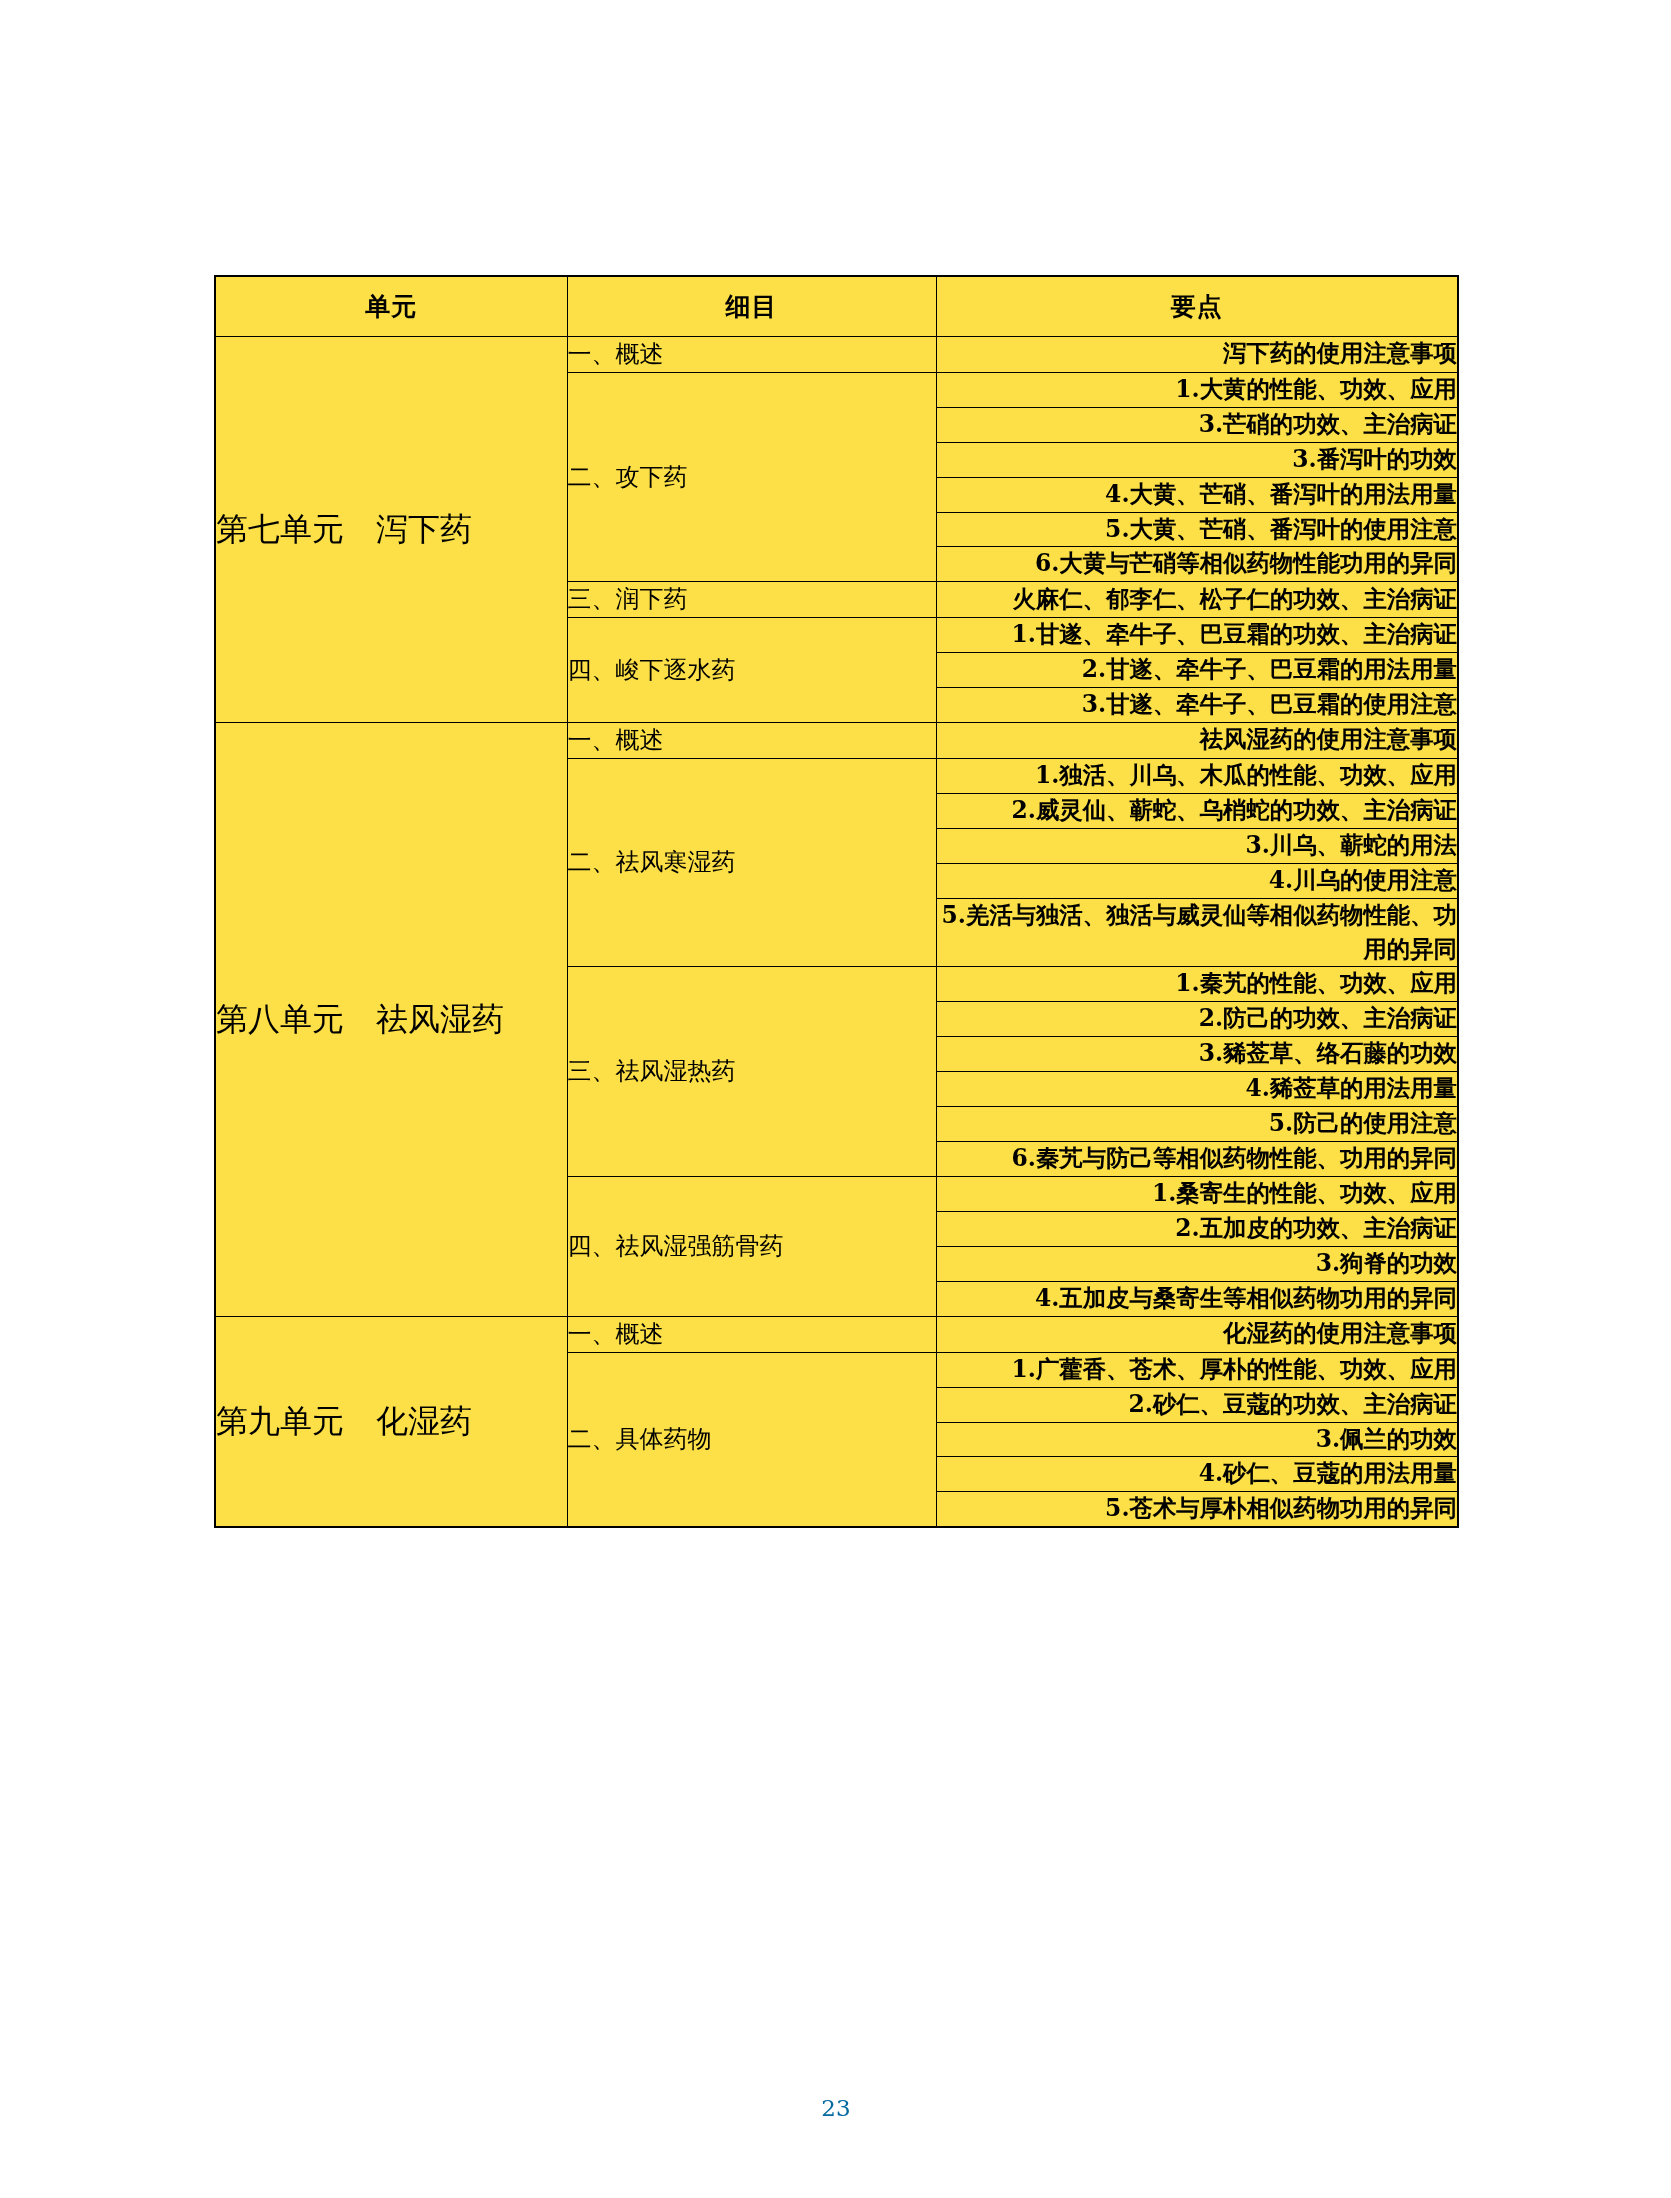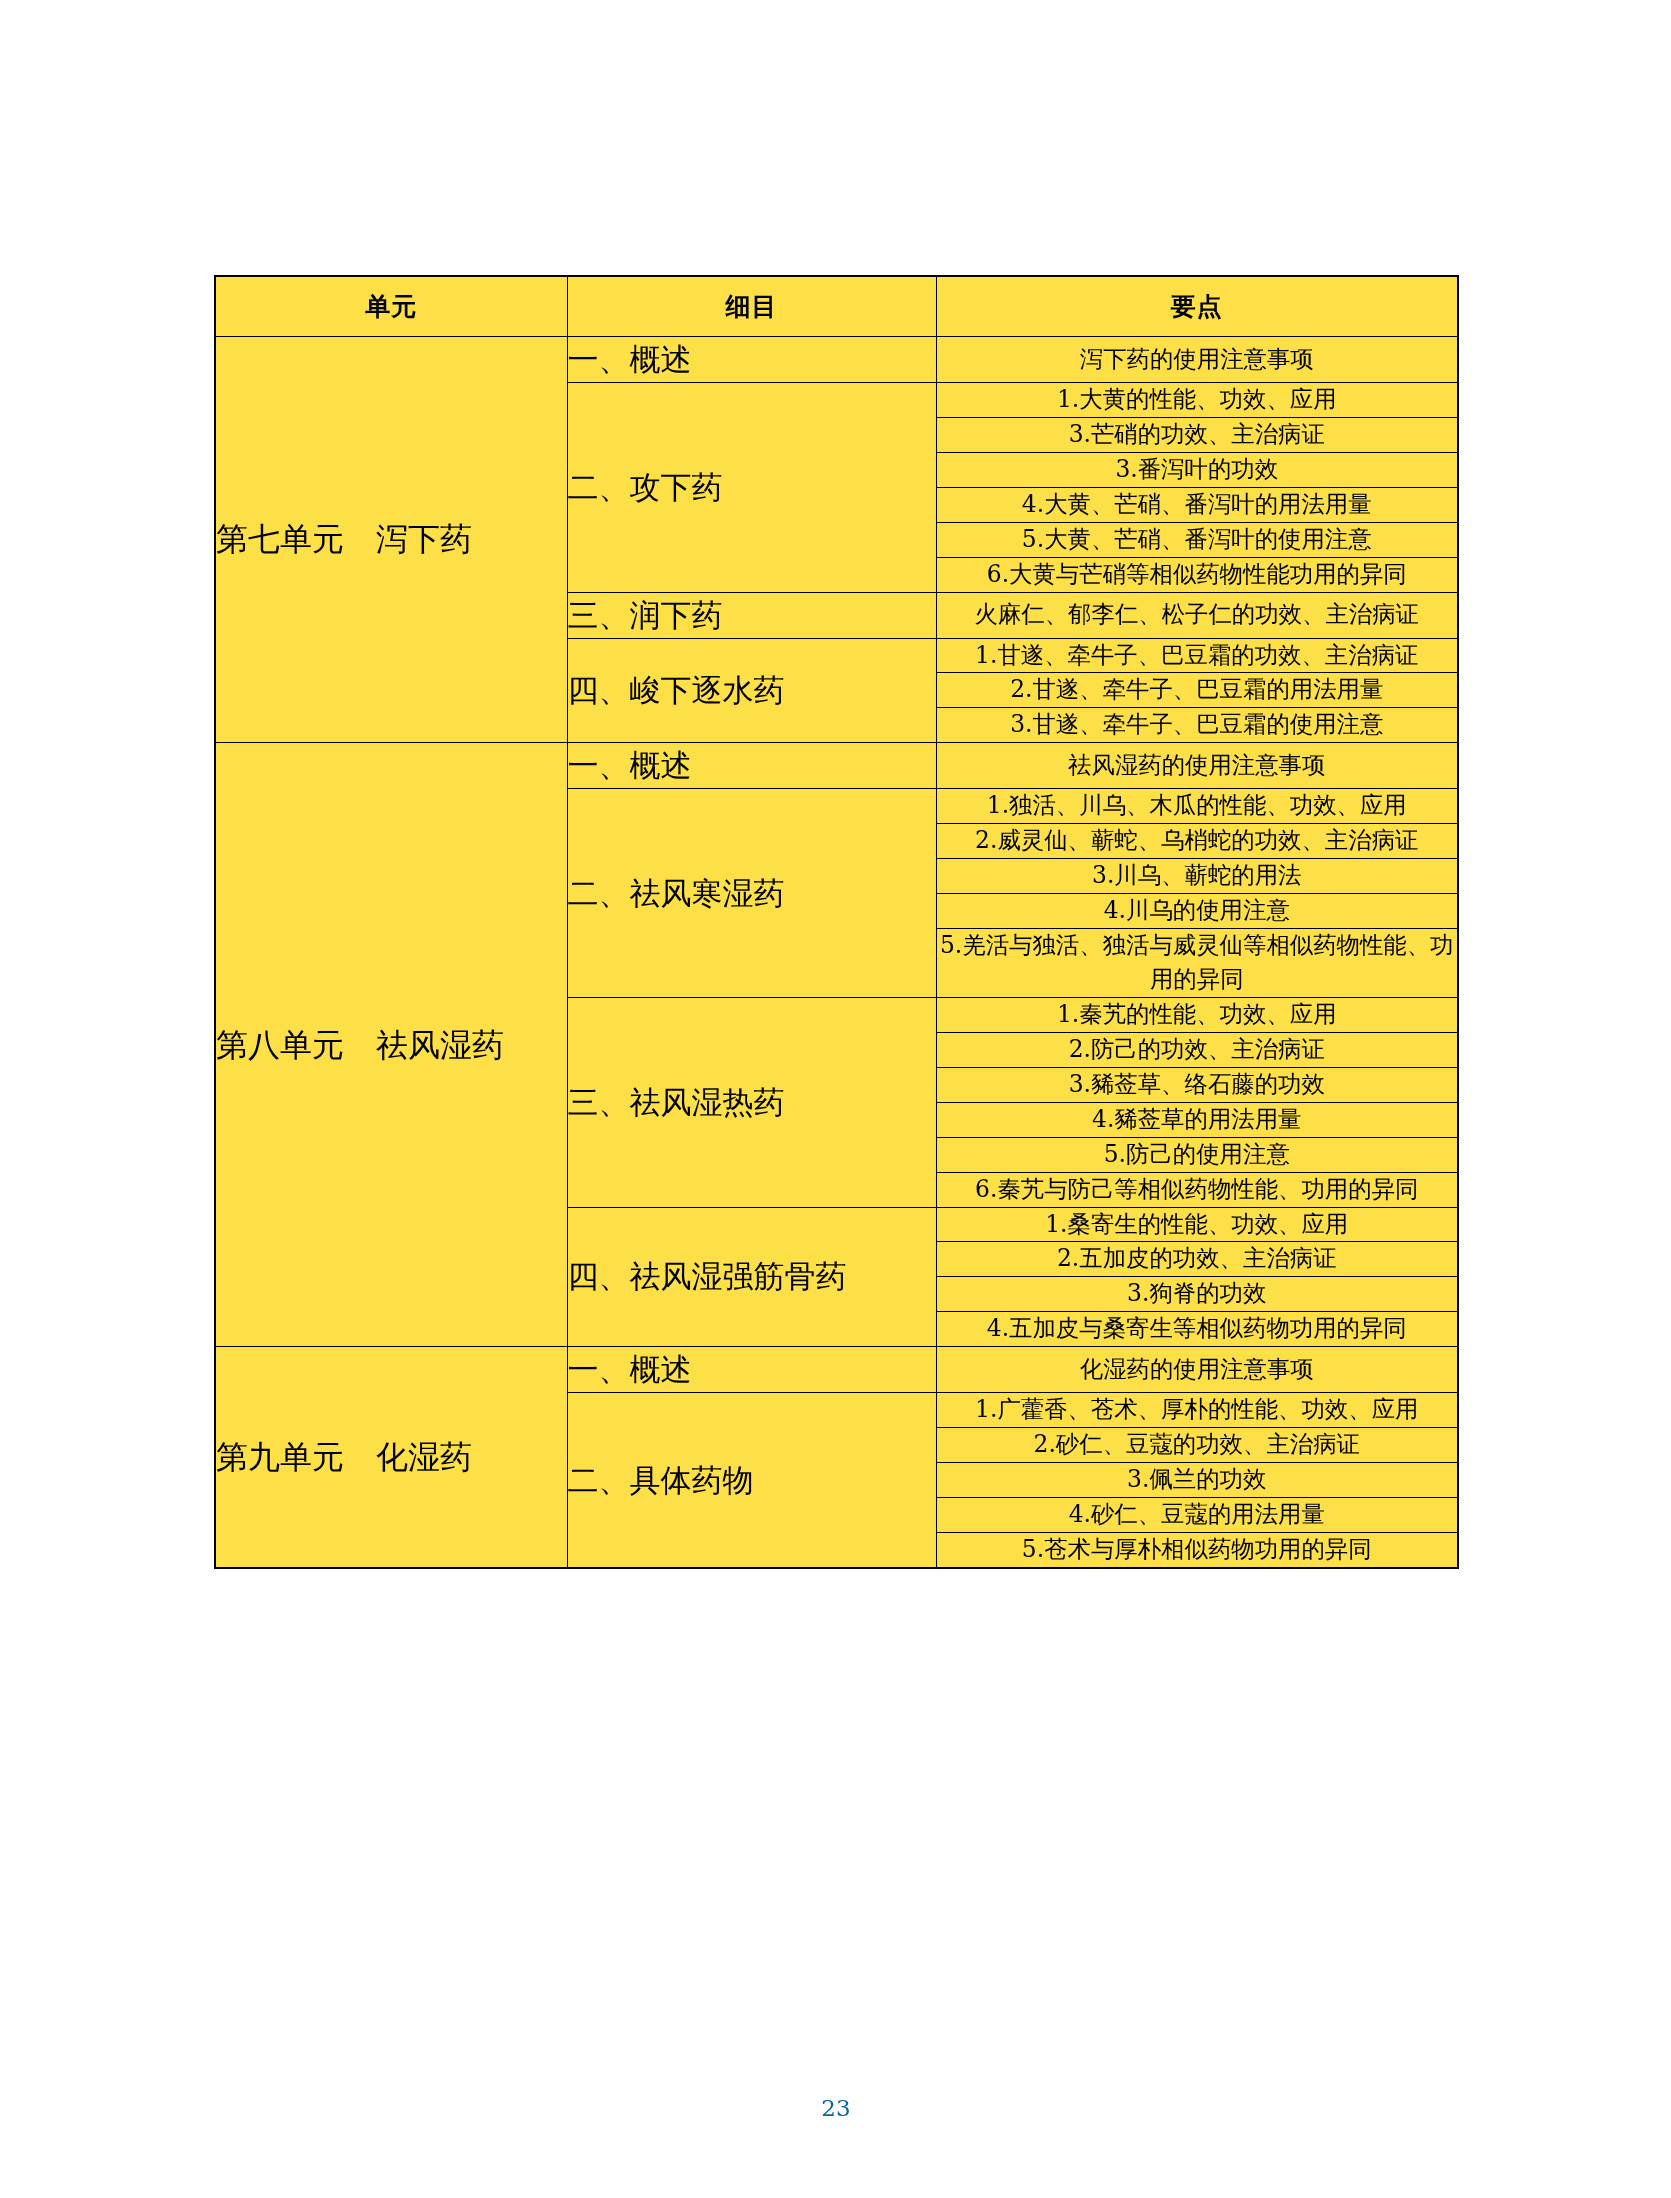--- a/index.html
+++ b/index.html
@@ -79,32 +79,33 @@
     border-top: 2.1px solid #000000;
     border-bottom: 2.1px solid #000000;
     border-right: 2.1px solid #000000;
   }
 
   
   td.detail-cell {
     text-align: left;
     vertical-align: middle;
     padding-left: 13.4px;
-    font-size: 31px;
+    font-size: 24px;
     border-right: 1.5px solid #000000;
   }
   td.detail-cell.grp-end { border-bottom: 1.9px solid #000000; }
 
   
   td.point-cell {
-    text-align: center;
+    text-align: right;
     vertical-align: middle;
     padding: 8.6px 9.6px 8.6px 9.6px;
     font-size: 23.4px;
     line-height: 1.45;
+    font-weight: bold;
   }
   td.point-cell.grp-end { border-bottom: 1.9px solid #000000; }
 
   .unit-label {
     display: inline-block;
     white-space: pre;
   }
 
   .page-number {
     position: absolute;

